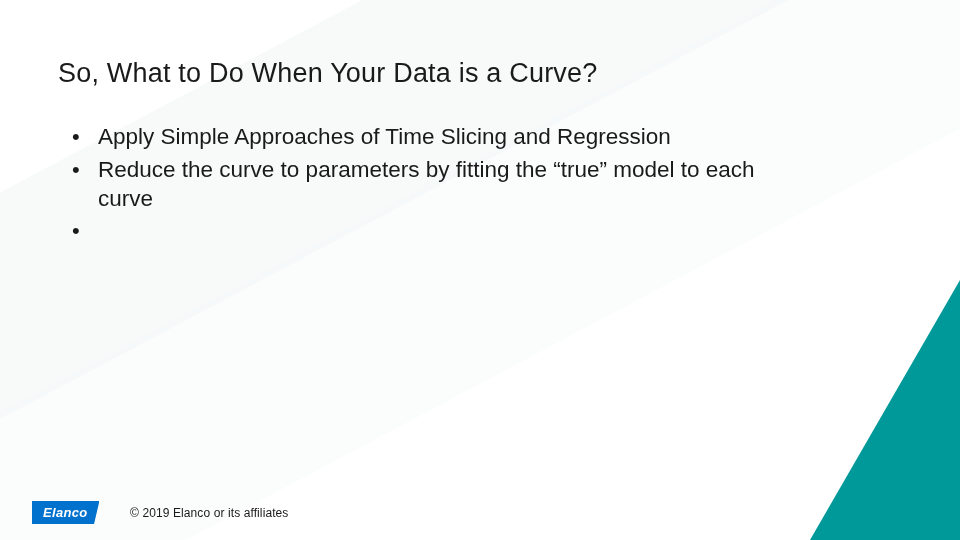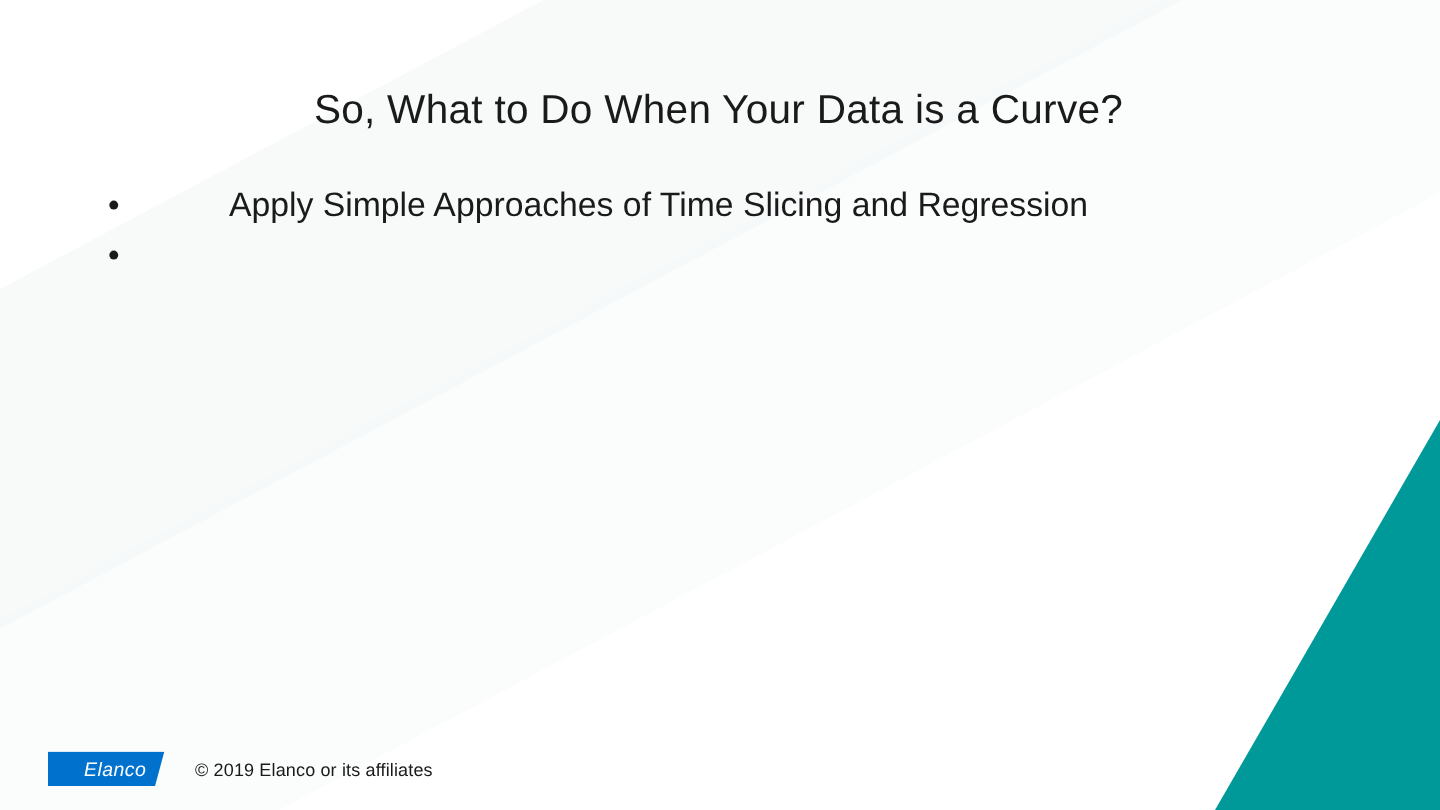--- a/index.html
+++ b/index.html
@@ -33,21 +33,21 @@
     position: absolute;
     right: 0;
     bottom: 0;
     width: 0;
     height: 0;
     border-right: 170px solid #ffffff;
     border-top: 295px solid transparent;
     z-index: 0;
   }
 
-  .content { position: relative; z-index: 2; padding: 58px 60px 0 58px; text-align: center; }
+  .content { position: relative; z-index: 2; padding: 58px 60px 0 58px; }
   .title { font-size: 27px; font-weight: 400; letter-spacing: 0.2px; margin-bottom: 34px; }
 
   ul.bullets { list-style: none; font-size: 22.5px; line-height: 1.28; padding-left: 40px; }
   ul.bullets > li { position: relative; margin-bottom: 4px; padding-right: 120px; }
   ul.bullets > li::before {
     content: "•";
     position: absolute;
     left: -26px;
     top: 0;
     font-size: 22px;
@@ -62,23 +62,23 @@
   }
 
   .footer { position: absolute; left: 0; right: 0; bottom: 16px; height: 34px; z-index: 3; }
   .logo-flag {
     position: absolute;
     left: 32px;
     bottom: 0;
     background: #0072ce;
     color: #ffffff;
     font-style: italic;
-    font-weight: 400;
+    font-weight: 700;
     font-size: 13px;
-    padding: 4px 12px 4px 24px;
+    padding: 4px 12px 4px 11px;
     letter-spacing: 0.3px;
     clip-path: polygon(0 0, 100% 0, 92% 100%, 0 100%);
   }
   .copyright {
     position: absolute;
     left: 130px;
     bottom: 4px;
     font-size: 12px;
     color: #1a1a1a;
     letter-spacing: 0.1px;
@@ -102,20 +102,23 @@
   <div class="accent-tri"></div>
 
   <div class="content">
     <h1 class="title">So, What to Do When Your Data is a Curve?</h1>
 
     <ul class="bullets">
       <li>
         <span>Apply Simple Approaches of Time Slicing and Regression</span>
       </li>
       <li>
+        <span>Reduce the curve to parameters by fitting the “true” model to each curve</span>
+      </li>
+      <li>
       </li>
     </ul>
   </div>
 
   <div class="footer">
     <div class="logo-flag">Elanco</div>
     <div class="copyright">© 2019 Elanco or its affiliates</div>
     <div class="page-num">37</div>
   </div>
 

